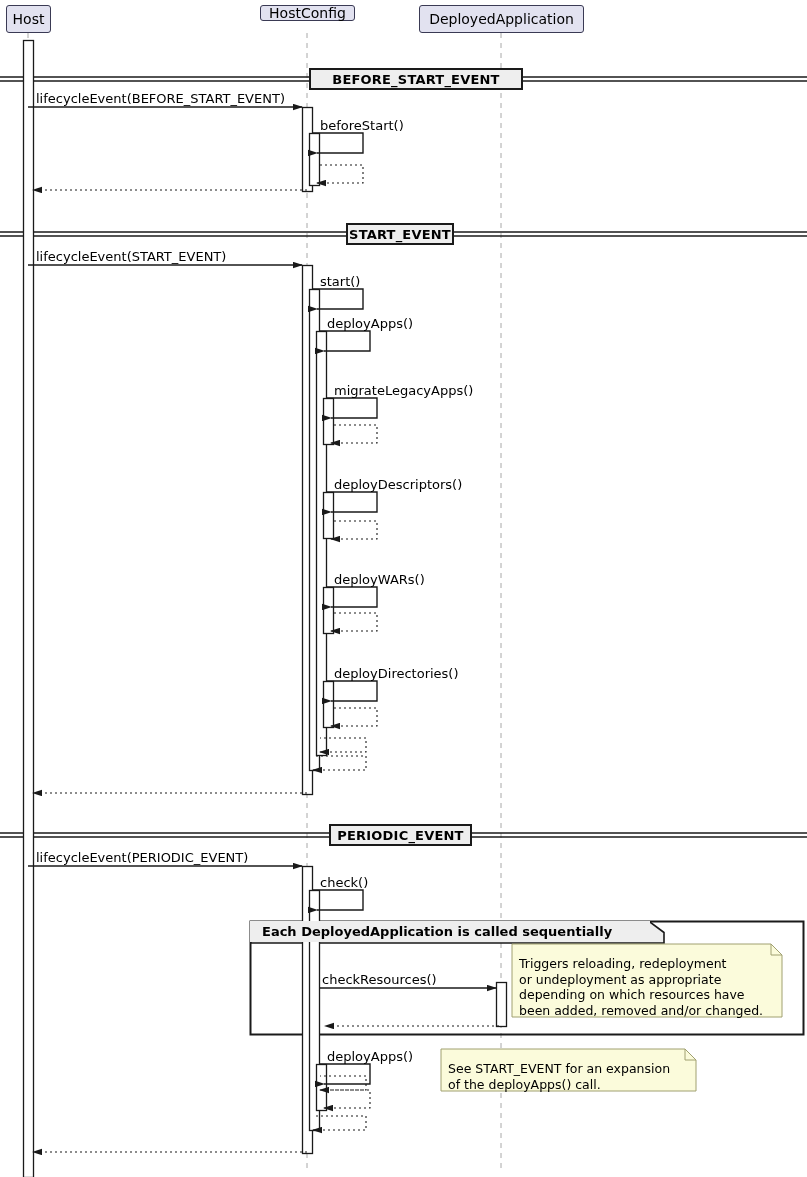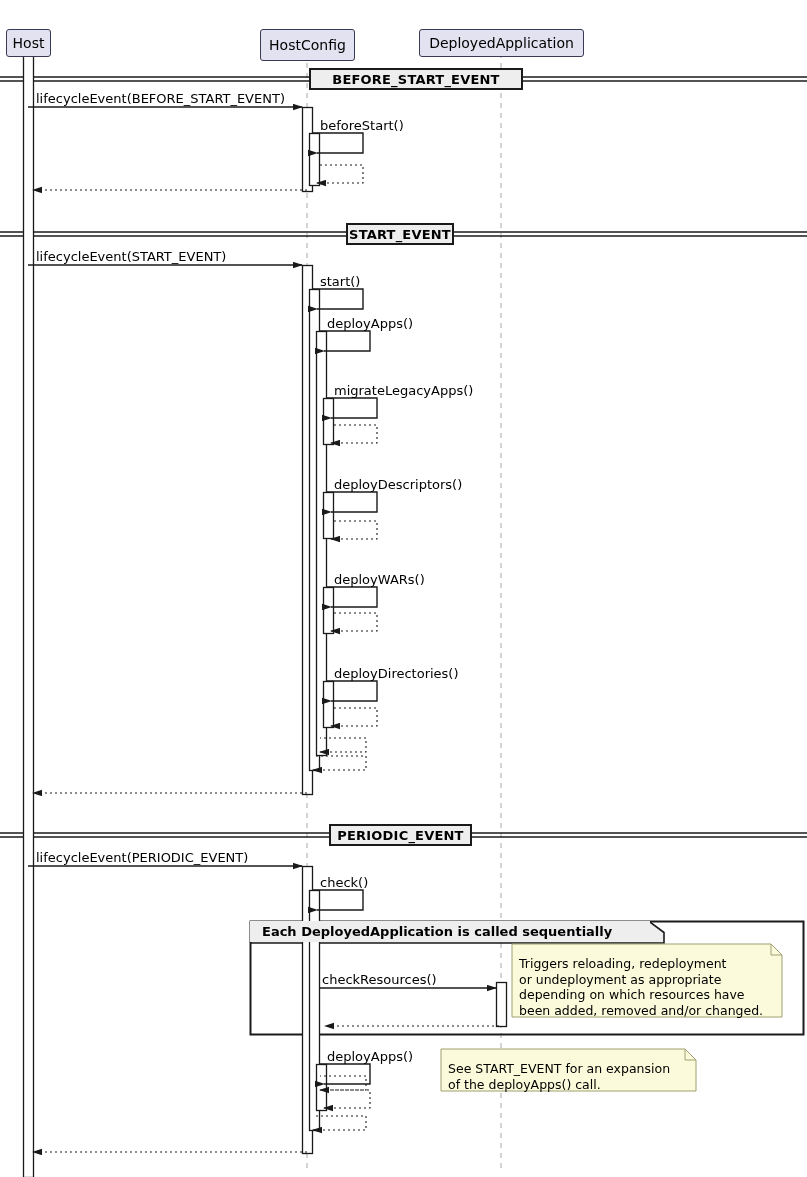--- a/index.html
+++ b/index.html
@@ -4,21 +4,21 @@
 <style>
   html,body{margin:0;padding:0;background:#FFFFFF;}
   body{font-family:"DejaVu Sans","Liberation Sans",sans-serif;}
   #stage{position:relative;width:807px;height:1177px;background:#FFFFFF;overflow:hidden;}
   #svg{position:absolute;left:0;top:0;width:807px;height:1177px;}
 
   .participant{
     position:absolute;background:#E2E2F0;border:1px solid #3A3A54;
     border-radius:3px;box-sizing:border-box;
     display:flex;align-items:center;justify-content:center;
-    font-size:14px;color:#000;white-space:nowrap;margin-top:24px;
+    font-size:14px;color:#000;white-space:nowrap;
   }
   .divider-label{
     position:absolute;background:#EEEEEE;border:2px solid #1A1A1A;
     box-sizing:border-box;display:flex;align-items:center;justify-content:center;
     font-size:13px;font-weight:bold;color:#000;white-space:nowrap;
     letter-spacing:0.2px;
   }
   .msg-label{
     position:absolute;font-size:13px;color:#000;white-space:nowrap;
     line-height:1;
@@ -115,21 +115,21 @@
         <path d="M771,944 L771,955 L782,955" fill="none" stroke="#A0A070" stroke-width="1"></path>
         <path d="M441,1049 L685,1049 L696,1060 L696,1091 L441,1091 Z" fill="#FBFBDB" stroke="#A0A070" stroke-width="1"></path>
         <path d="M685,1049 L685,1060 L696,1060" fill="none" stroke="#A0A070" stroke-width="1"></path>
       </g>
   </svg>
 
   <div id="overlay">
       <div class="participant" style="left: 6px; top: 5px; width: 45px; height: 28px;">
         <span>Host</span>
       </div>
-      <div class="participant" style="left: 260px; top: 5px; width: 95px; height: 32px;">
+      <div class="participant" style="left: 260px; top: 5px; width: 95px; height: 16px;">
         <span>HostConfig</span>
       </div>
       <div class="participant" style="left: 419px; top: 5px; width: 165px; height: 28px;">
         <span>DeployedApplication</span>
       </div>
       <div class="divider-label" style="left: 309px; top: 68px; width: 214px; height: 22px;">
         <span>BEFORE_START_EVENT</span>
       </div>
       <div class="divider-label" style="left: 346px; top: 223px; width: 108px; height: 22px;">
         <span>START_EVENT</span>

